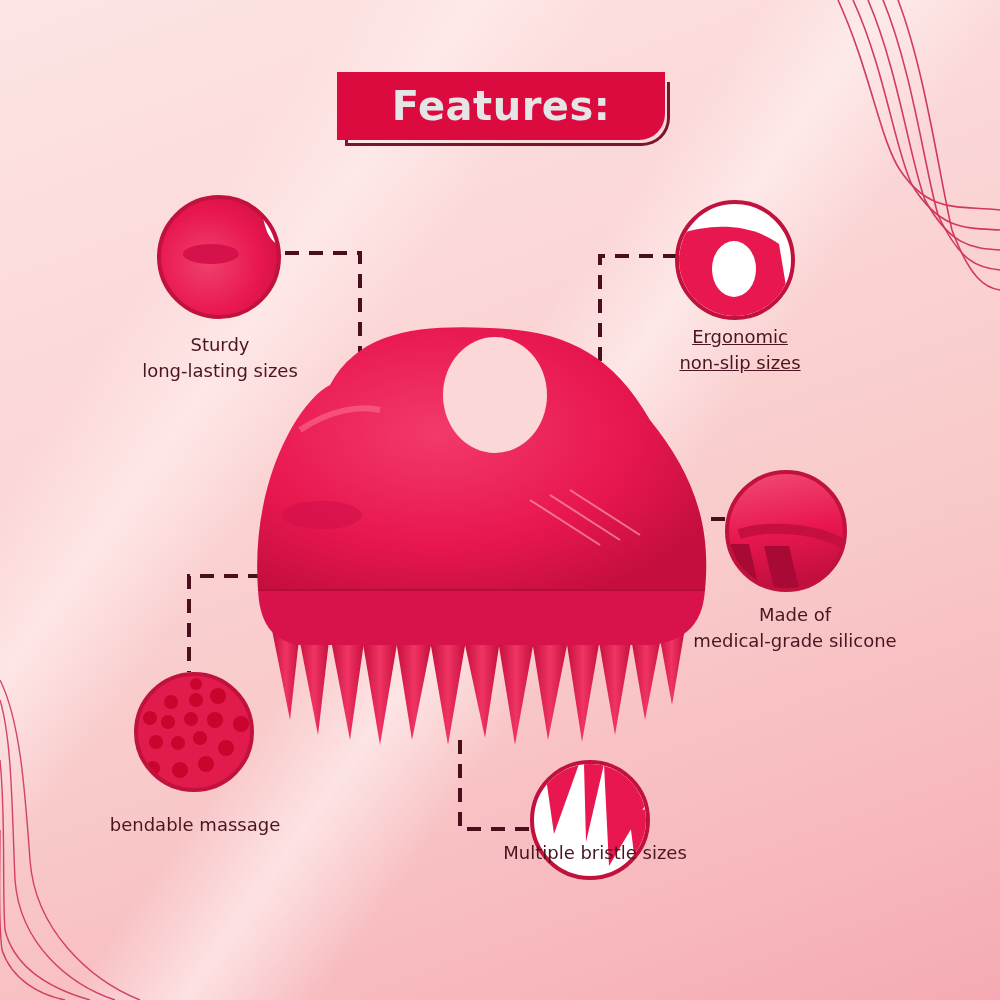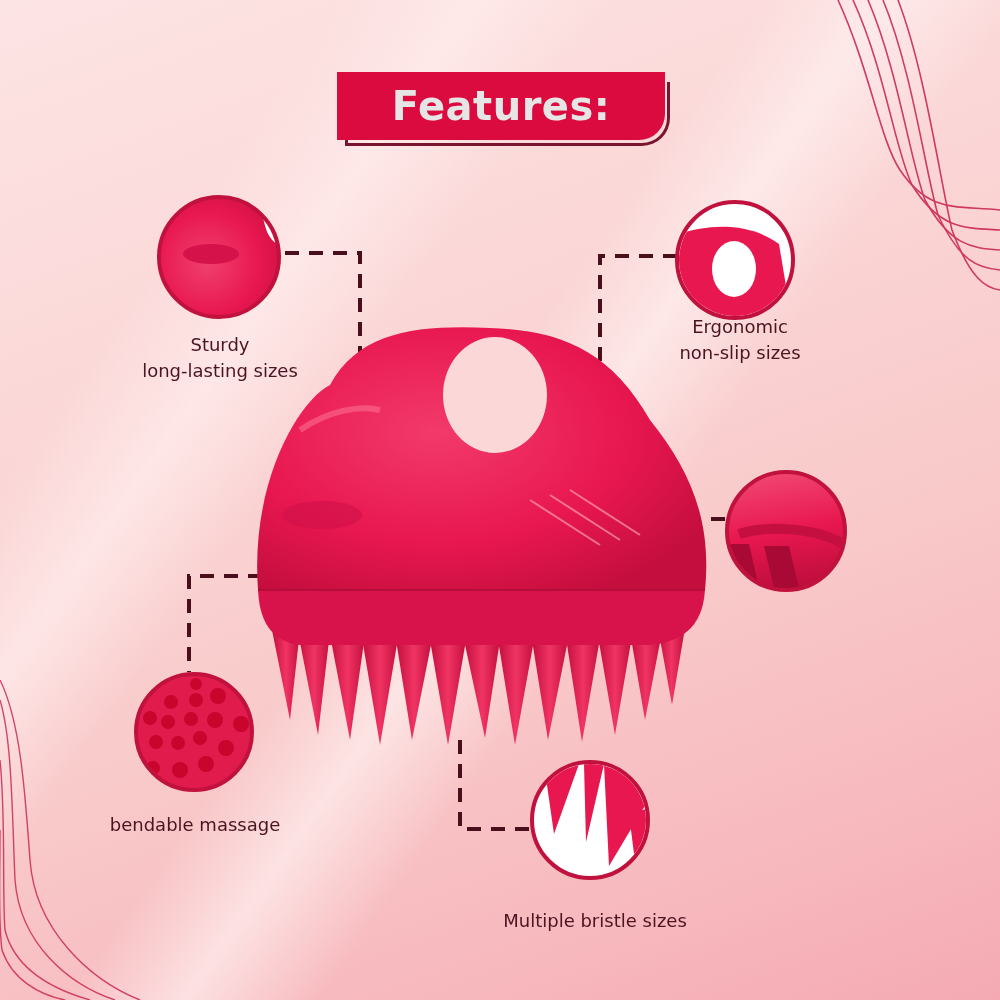--- a/index.html
+++ b/index.html
@@ -178,27 +178,31 @@
         <polygon points="95,50 112,45 112,80 100,90"></polygon>
       </g>
     </svg>
   </div>
 
   <div class="label" style="left:110px;top:320px;width:220px;margin-top:12px;">
     <span>Sturdy</span>
     <span>long-lasting sizes</span>
   </div>
 
-  <div class="label" style="left:630px;top:314px;width:220px;">
+  <div class="label" style="left:630px;top:324px;width:220px;text-decoration:underline;">
     <span>Ergonomic</span>
     <span>non-slip sizes</span>
   </div>
 
+  <div class="label" style="left:665px;top:602px;width:260px;">
+    <span>Made of</span>
+    <span>medical-grade silicone</span>
+  </div>
 
   <div class="label" style="left:90px;top:812px;width:210px;">
     <span>bendable massage</span>
   </div>
 
-  <div class="label" style="left:430px;top:908px;width:330px;">
+  <div class="label" style="left:430px;top:840px;width:330px;">
     <span>Multiple bristle sizes</span>
   </div>
 
 </div>
 
 </body></html>

